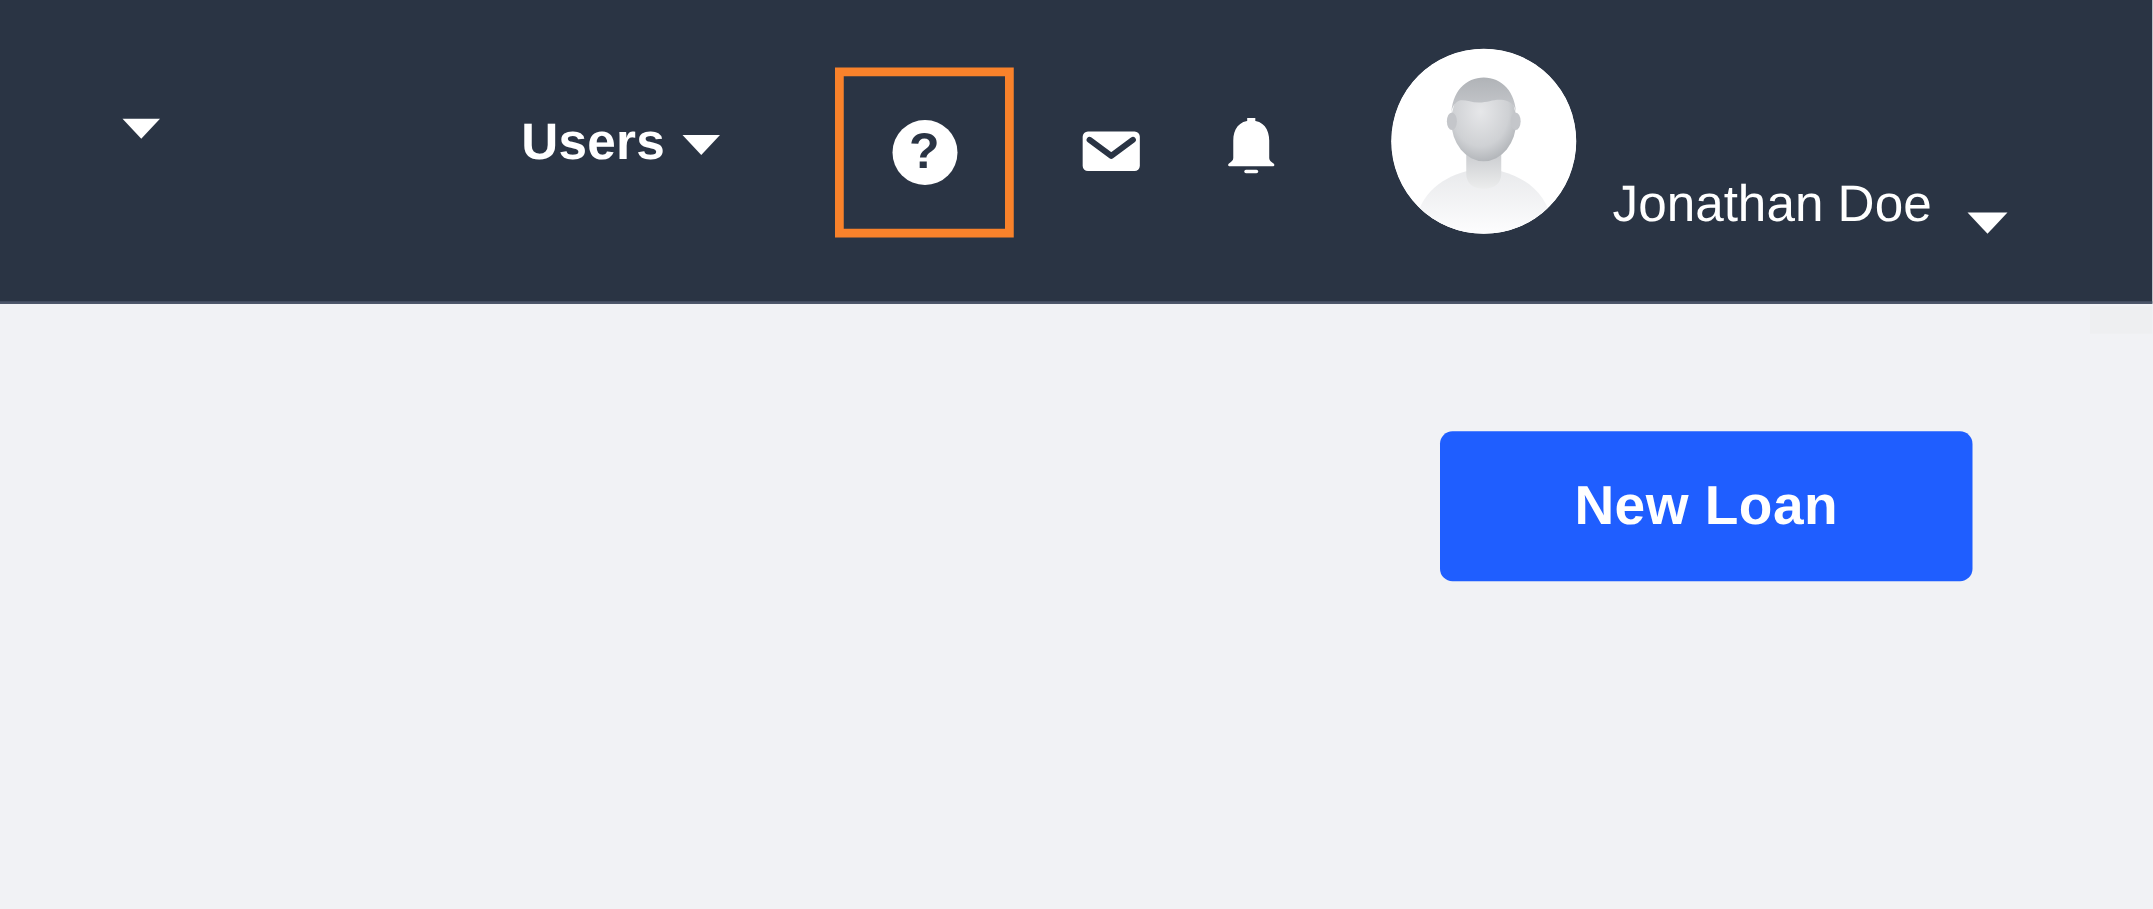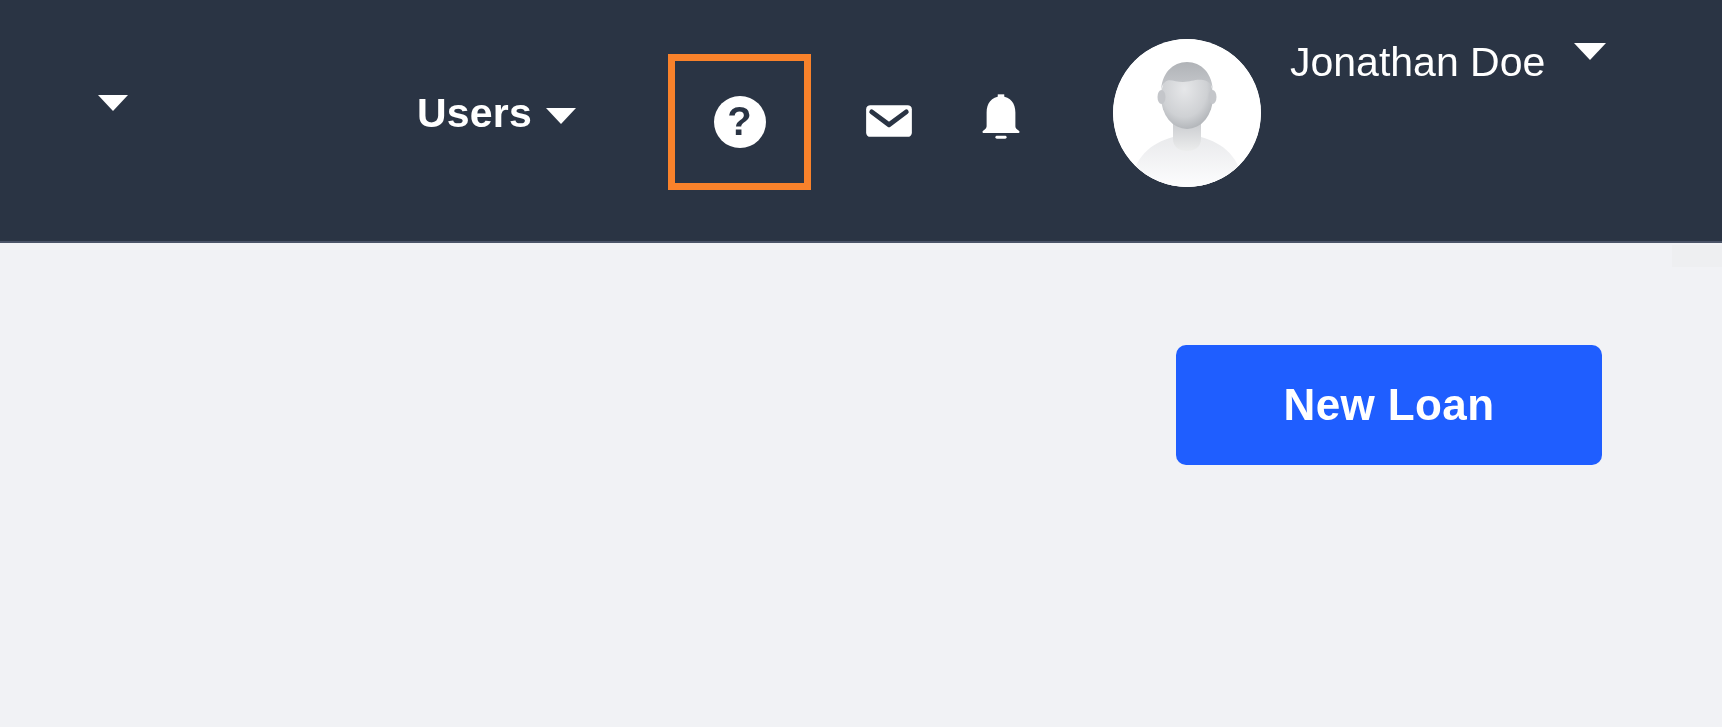--- a/index.html
+++ b/index.html
@@ -119,21 +119,21 @@
     justify-content: center;
     cursor: pointer;
   }
 
   
   #user-menu {
     position: absolute;
     left: 1113px;
     top: 39px;
     display: flex;
-    align-items: flex-start;
+    align-items: flex-end;
     cursor: pointer;
   }
   #avatar {
     width: 148px;
     height: 148px;
     border-radius: 50%;
     background: #ffffff;
     overflow: hidden;
     position: relative;
     flex: none;
@@ -169,21 +169,21 @@
     position: absolute;
     right: 0;
     top: 0;
     width: 50px;
     height: 22px;
     background: #eeeff1;
   }
 
   #new-loan-button {
     position: absolute;
-    left: 1176px;
+    left: 1152px;
     top: 100px;
     width: 426px;
     height: 120px;
     background: #1f5eff;
     border: none;
     border-radius: 10px;
     color: #ffffff;
     font-family: "Liberation Sans", sans-serif;
     font-size: 44px;
     font-weight: bold;

